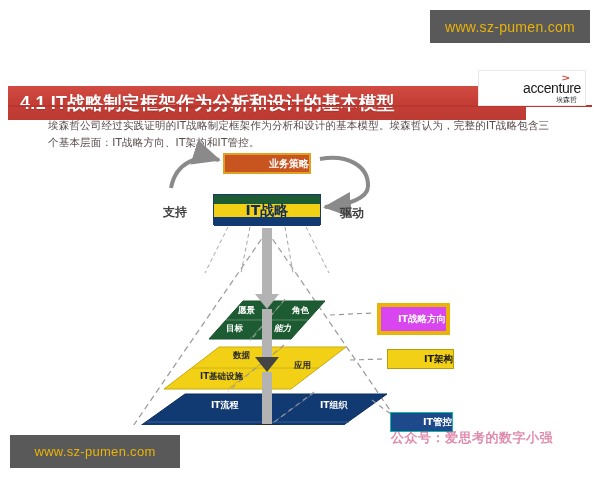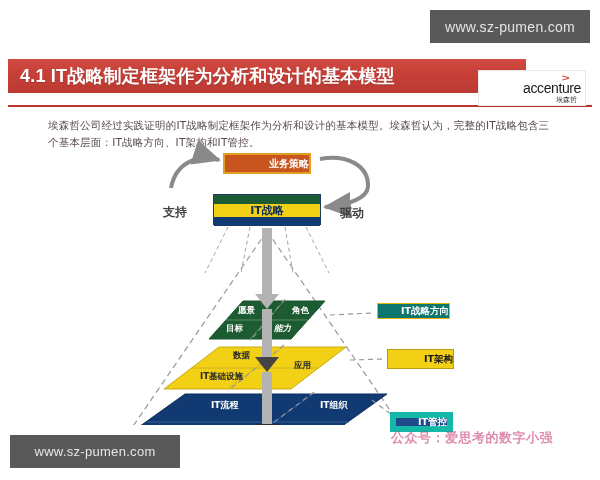--- a/index.html
+++ b/index.html
@@ -8,21 +8,21 @@
     font-family: "Liberation Sans", "DejaVu Sans", sans-serif;
     background:#ffffff;
     position:relative;
     overflow:hidden;
   }
 
   
   .wm {
     position:absolute;
     background:#595959;
-    color:#e5e5e5;
+    color:#eab308;
     font-size:14px;
     letter-spacing:0.3px;
     display:flex;
     align-items:center;
     justify-content:center;
     font-family:"Liberation Sans", sans-serif;
   }
   .wm-top    { left:430px; top:10px;  width:160px; height:33px; }
   .wm-bottom { left:10px;  top:435px; width:170px; height:33px; font-size:13px; }
 
@@ -30,21 +30,21 @@
   .slide {
     position:absolute;
     left:0; top:55px;
     width:600px; height:370px;
     background:#ffffff;
   }
 
   
   .titlebar {
     position:absolute;
-    left:8px; top:4px;
+    left:8px; top:31px;
     width:518px; height:34px;
     background:linear-gradient(180deg,#d14b42 0%,#c63f37 45%,#bb3a32 100%);
     display:flex; align-items:center;
   }
   .titlebar .title {
     color:#ffffff;
     font-size:18px;
     font-weight:bold;
     padding-left:12px;
     white-space:nowrap;
@@ -106,29 +106,29 @@
     background:#c8541f; border:2px solid #e0a022;
     color:#ffffff; font-size:10px;
   }
   .strat-stack {
     position:absolute; left:213px; top:139px;
     width:108px; height:31px;
     border:1px solid #1a3a6b;
   }
   .strat-row { width:100%; display:flex; align-items:center; justify-content:center; }
   .strat-g { height:9px;  background:#1d5c32; }
-  .strat-y { height:13px; background:#f2d016; color:#0f2d57; font-size:11px; font-weight:bold;
+  .strat-y { height:13px; background:#f2d016; color:#0f2d57; font-size:14px; font-weight:bold;
              font-family:"DejaVu Sans", sans-serif; }
   .strat-b { height:9px;  background:#123a72; }
 
   
   .leg { font-size:9.5px; color:#ffffff; }
-  .leg-green  { left:377px; top:248px; width:73px; height:16px; background:#0f766e; border:1px solid #eab308; }
+  .leg-green  { left:377px; top:248px; width:73px; height:32px; background:#d946ef; border:4px solid #eab308; }
   .leg-yellow { left:387px; top:294px; width:67px; height:20px; background:#f2d016; border:1px solid #b79b11; color:#1a1a1a; }
-  .leg-blue   { left:390px; top:357px; width:63px; height:20px; background:#1e4a8c; border:6px solid #14b8a6; }
+  .leg-blue   { left:390px; top:357px; width:63px; height:20px; background:#1e4a8c; border:1px solid #14b8a6; }
 
   
   .plabel {
     position:absolute;
     font-weight:bold;
     white-space:nowrap;
     font-family:"DejaVu Sans", sans-serif;
     color:#ffffff;
   }
   .l-green  { font-size:8.5px; }

